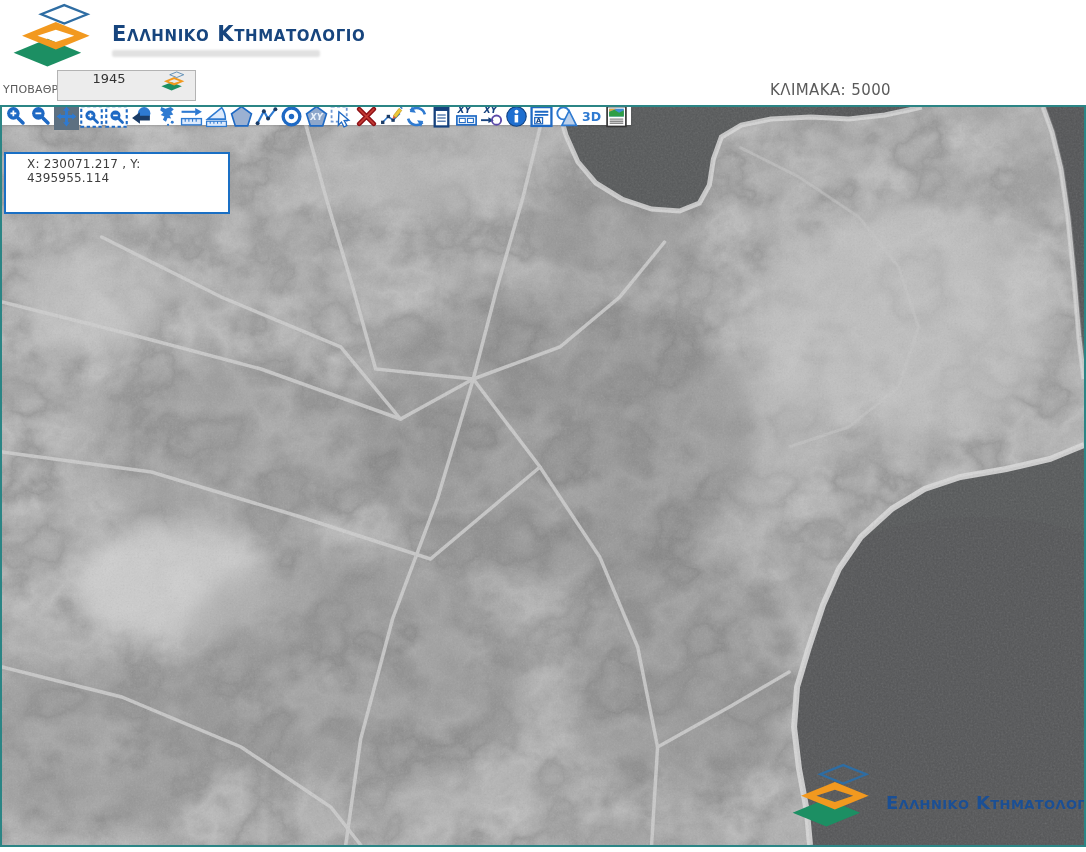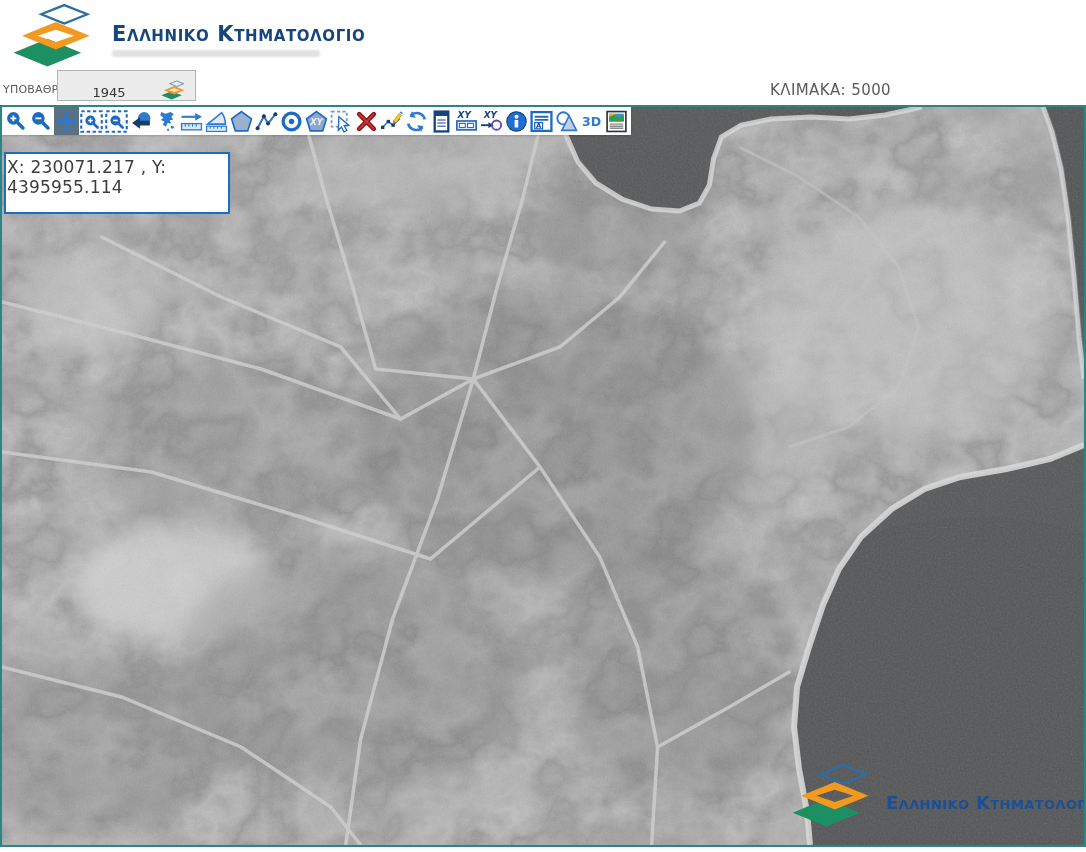--- a/index.html
+++ b/index.html
@@ -13,46 +13,46 @@
   .brand-logo{width:92px;height:66px;}
   .brand-text{padding-top:20px;}
   .brand-title{
     font-size:21px;font-weight:700;color:#17457e;
     font-variant-caps:small-caps;letter-spacing:.6px;white-space:nowrap;
   }
   .brand-subtitle{margin-top:4px;width:208px;height:7px;background:#c9c9c9;border-radius:2px;filter:blur(1px);opacity:.55;}
   .basemap-label{position:absolute;left:3px;top:83px;font-size:11px;color:#5a5a5a;letter-spacing:.2px;}
   .basemap-select{
     position:absolute;left:57px;top:70px;width:139px;height:31px;box-sizing:border-box;
-    background:#ececec;border:1px solid #b3b3b3;display:flex;align-items:flex-end;cursor:pointer;
+    background:#ececec;border:1px solid #b3b3b3;display:flex;align-items:flex-start;cursor:pointer;
   }
   .basemap-value{flex:1;text-align:center;font-size:13px;color:#333;}
   .basemap-select .mini-logo{width:26px;height:20px;margin-right:9px;flex:0 0 auto;}
   .scale{position:absolute;left:770px;top:81px;font-size:15px;color:#5a5a5a;letter-spacing:.4px;}
   
   .map-frame{
     position:absolute;left:0;top:105px;width:1086px;height:742px;box-sizing:border-box;
     border:2px solid #2b8585;background:#7c7c7c;overflow:hidden;
   }
   .aerial{position:absolute;left:0;top:0;width:1082px;height:738px;display:block;}
   .toolbar{
-    position:absolute;left:0;top:0;height:28px;background:#fff;
+    position:absolute;left:0;top:0;height:18px;background:#fff;
     display:flex;align-items:center;padding:0 2px;box-shadow:0 1px 2px rgba(0,0,0,.18);text-decoration:underline;
   }
   .tool{
     width:25px;height:28px;border:none;background:transparent;padding:1px;margin:0;
     display:flex;align-items:center;justify-content:center;cursor:pointer;
   }
   .tool svg{width:23px;height:23px;display:block;}
   .tool.active{background:#5d7081;}
   .tool svg text{font-family:"DejaVu Sans","Liberation Sans",sans-serif;}
   .coords{
     position:absolute;left:2px;top:45px;width:226px;height:62px;box-sizing:border-box;
-    background:#fff;border:2px solid #1a6fc4;padding:3px 1px;
-    font-size:17px;color:#3d3d3d;letter-spacing:.2px;
+    background:#fff;border:2px solid #1a6fc4;padding:3px 21px;
+    font-size:12px;color:#3d3d3d;letter-spacing:.2px;
   }
   .watermark{position:absolute;left:784px;top:655px;display:flex;align-items:flex-start;gap:10px;}
   .watermark svg{width:90px;height:66px;}
   .watermark-text{
     margin-top:30px;font-size:18px;font-weight:700;color:#1b4f94;
     font-variant-caps:small-caps;letter-spacing:.4px;white-space:nowrap;
   }
   .hidden-defs{position:absolute;width:0;height:0;}
 </style>
 </head>

